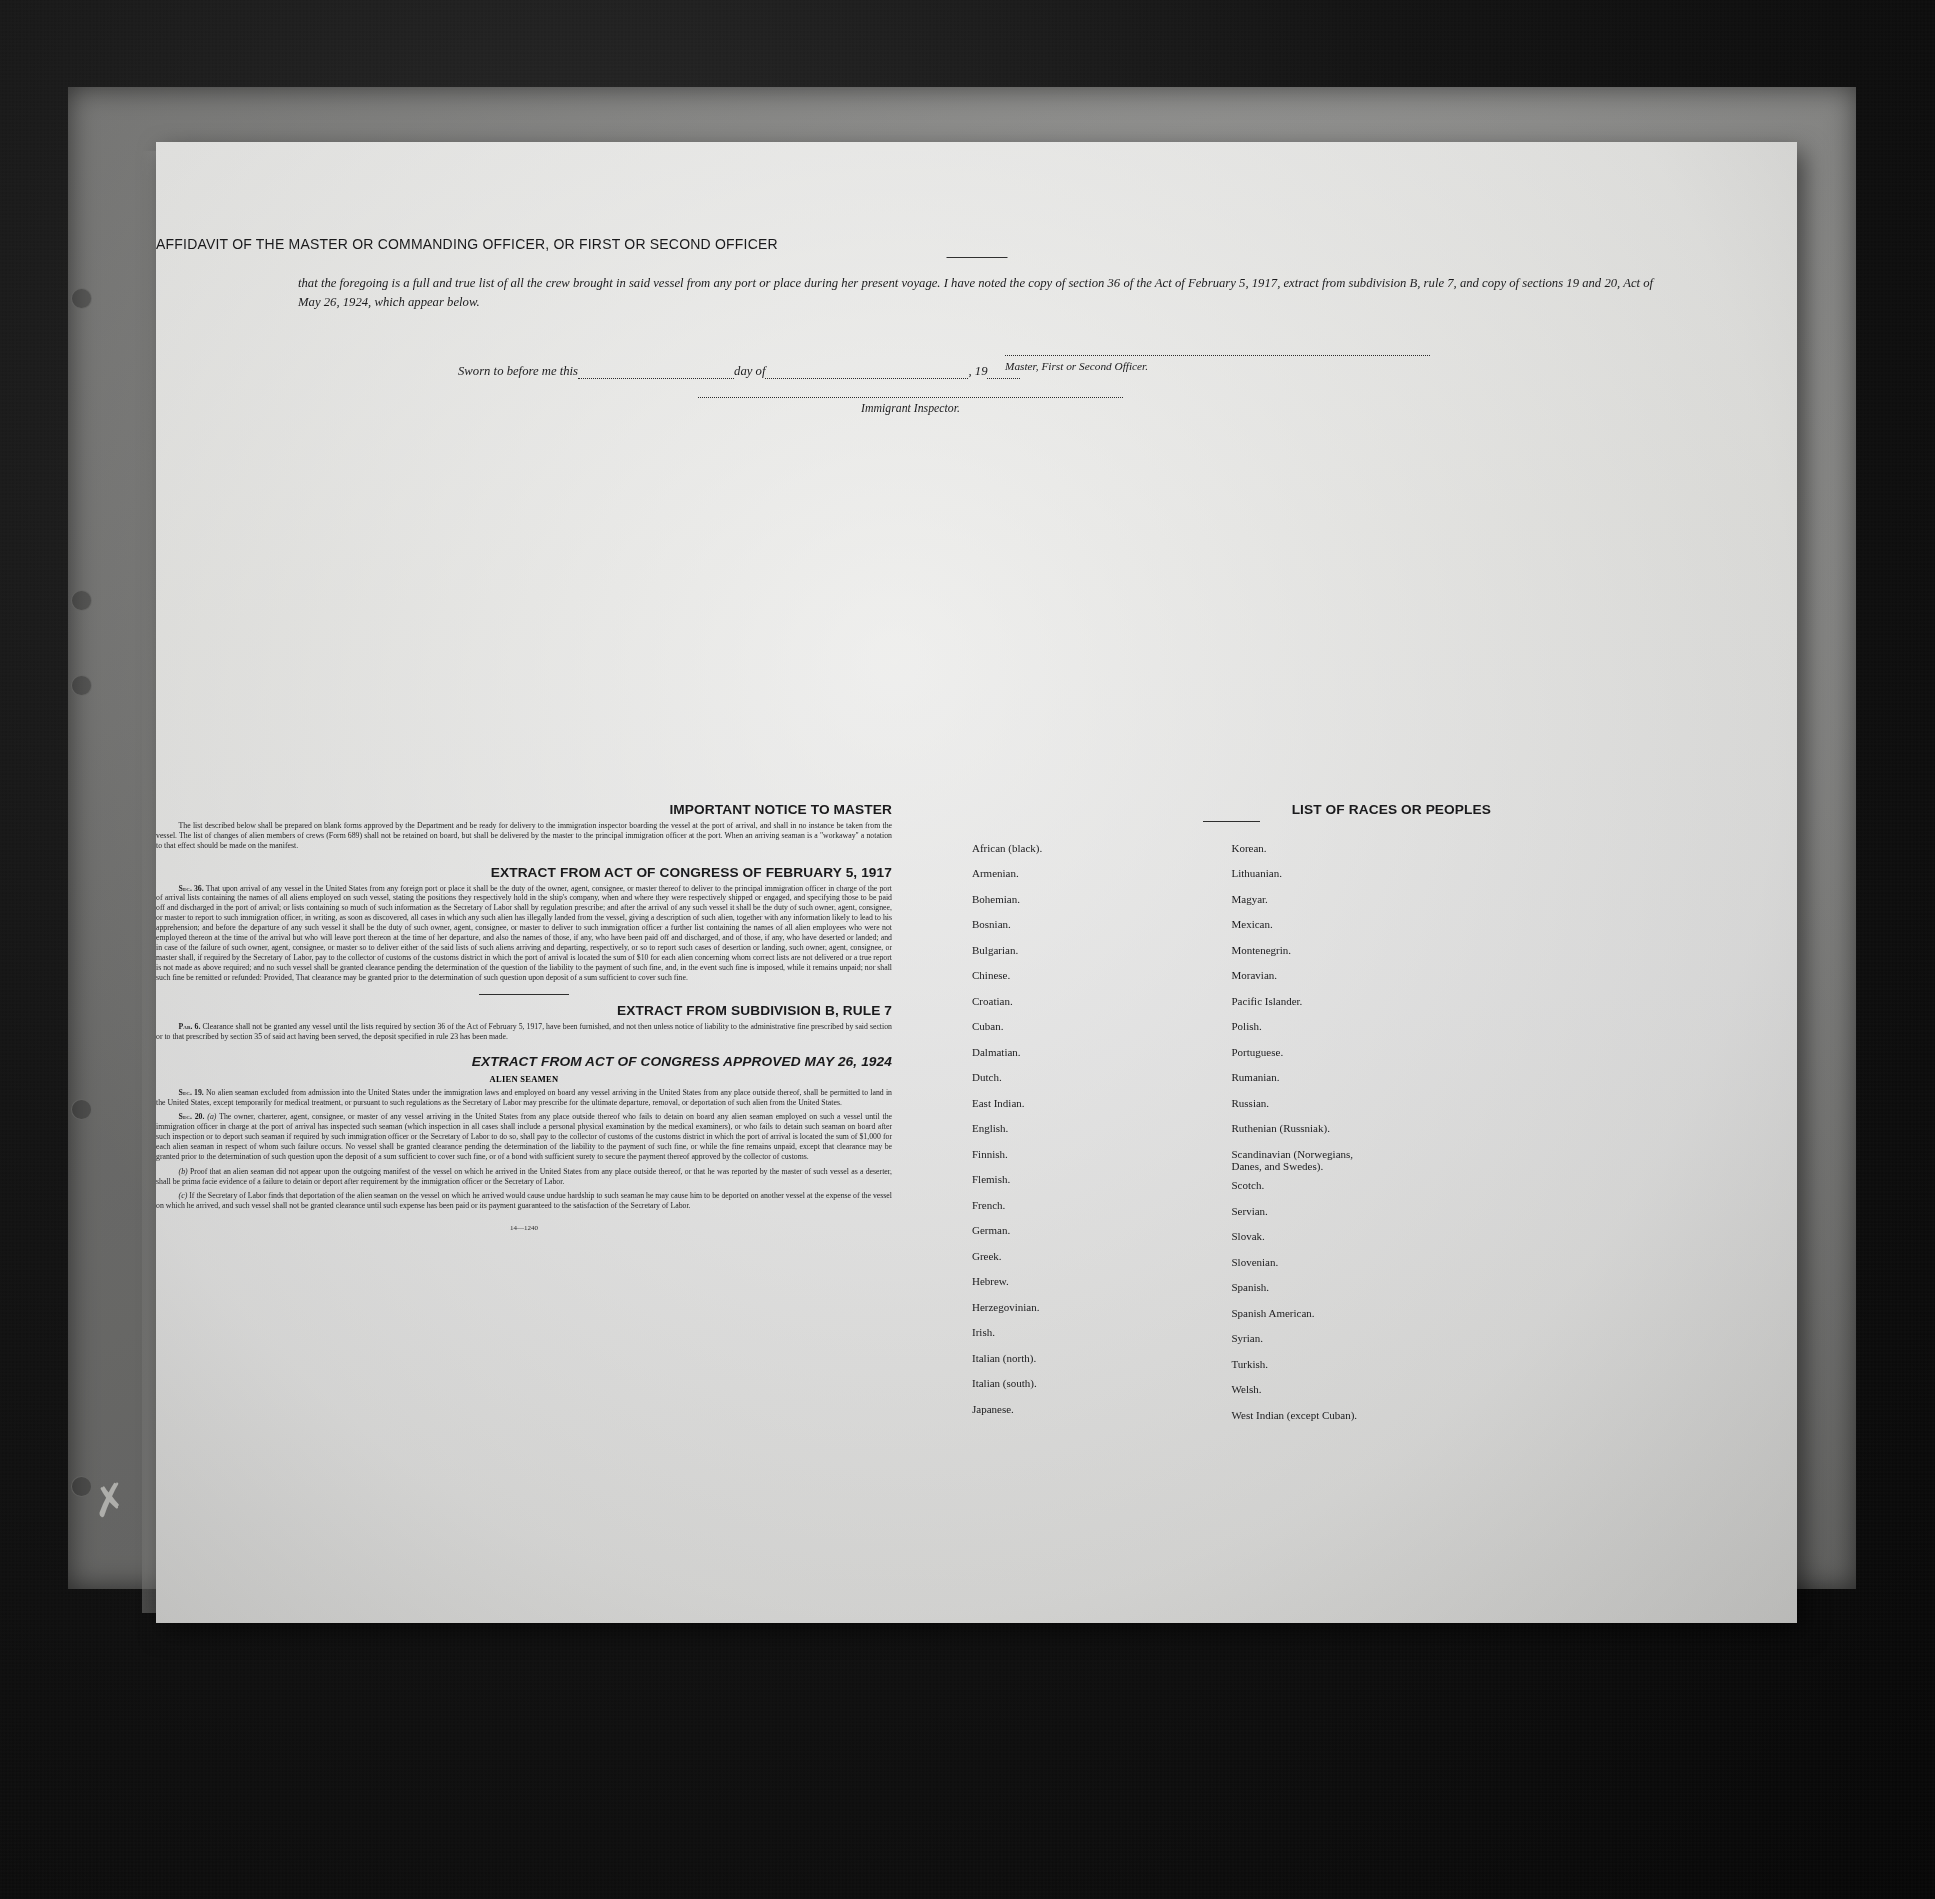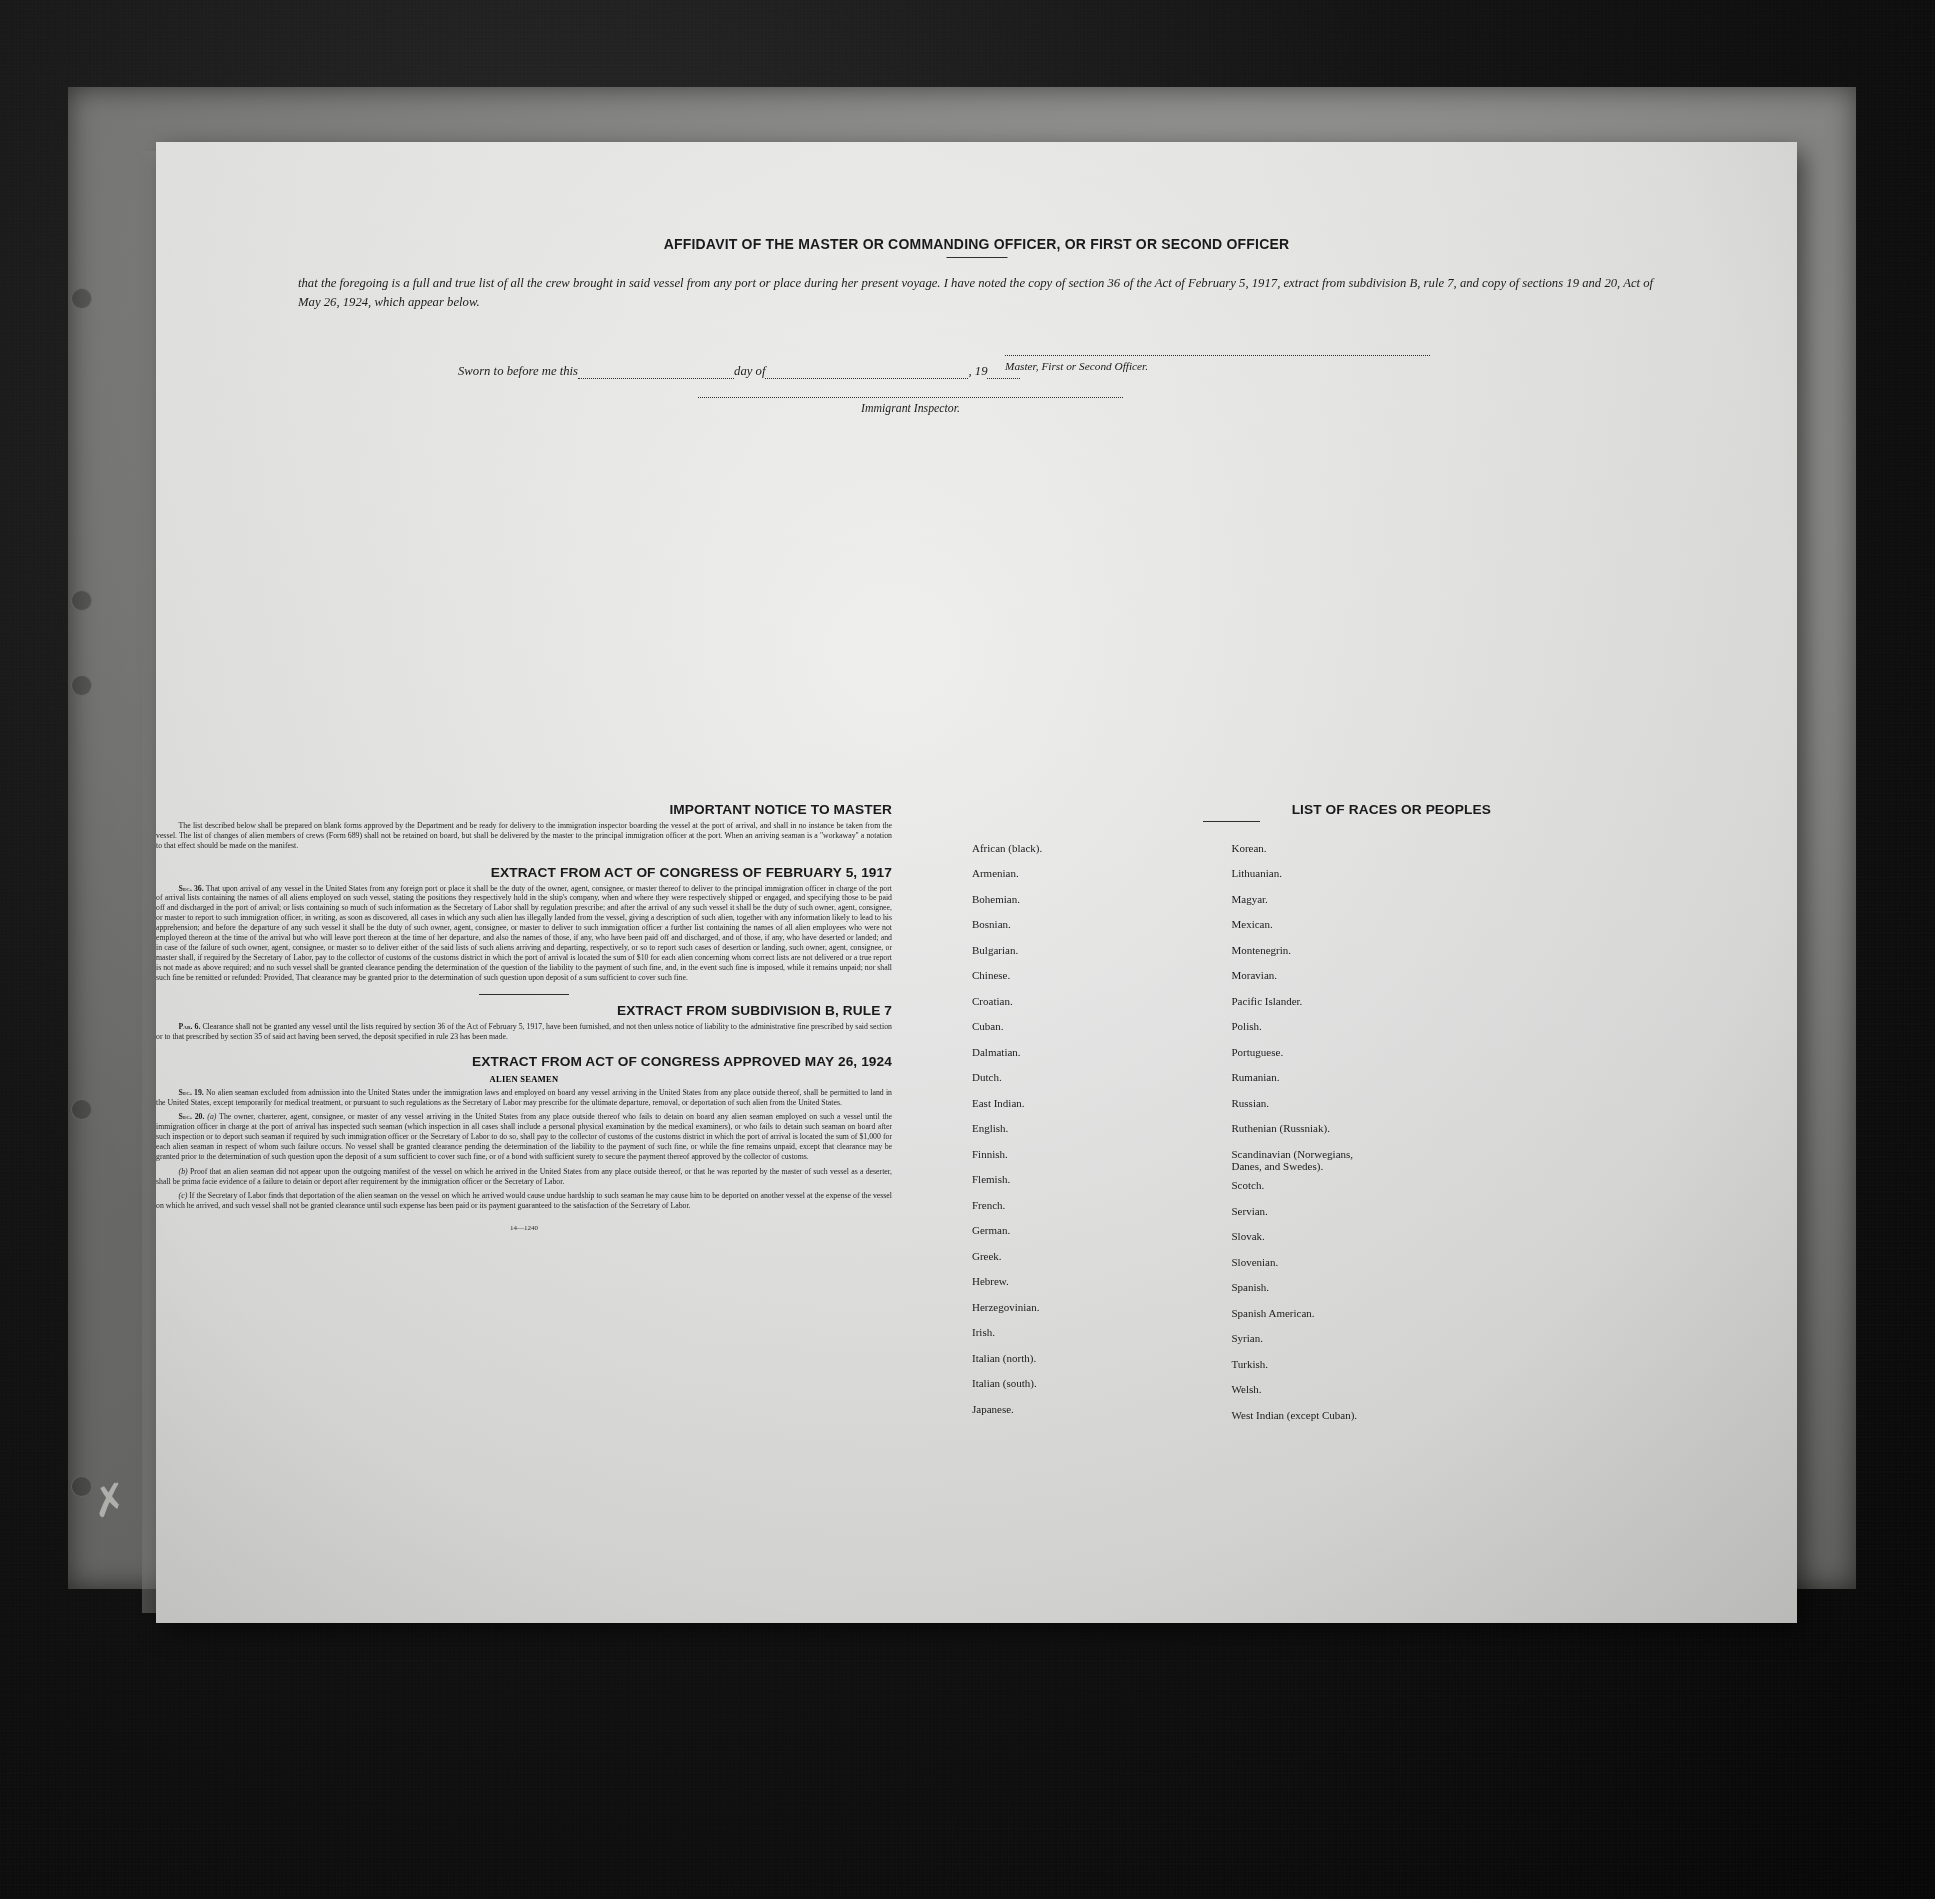--- a/index.html
+++ b/index.html
@@ -138,24 +138,23 @@
     border-radius: 50%;
     border: 1.4px solid rgba(120,120,118,0.55);
     background: rgba(30,30,28,0.35);
   }
 
   
   .aff-title {
     position: absolute;
     left: 0; right: 0;
     top: 94px;
-    text-align: center;
     font-family: "Liberation Sans", sans-serif;
     font-size: 14px;
-    font-weight: bold;
+    font-weight: normal;
     letter-spacing: 0.2px;
     color: #1a1a1c;
   }
   .aff-rule {
     position: absolute;
     left: 50%;
     transform: translateX(-50%);
     top: 115px;
     width: 61px;
     border-top: 0.9px solid #303030;
@@ -473,21 +472,21 @@
     </p>
 
     <div class="midrule"></div>
 
     <h2 class="sec-head">EXTRACT FROM SUBDIVISION B, RULE 7</h2>
     <p class="fine">
       <span class="smallcaps">Par. 6.</span>
       <span>Clearance shall not be granted any vessel until the lists required by section 36 of the Act of February 5, 1917, have been furnished, and not then unless notice of liability to the administrative fine prescribed by said section or to that prescribed by section 35 of said act having been served, the deposit specified in rule 23 has been made.</span>
     </p>
 
-    <h2 class="sec-head" style="margin-top:12.3px;">EXTRACT FROM ACT OF CONGRESS APPROVED MAY 26, 1924</h2>
+    <h2 class="sec-head" style="margin-top:12.3px;font-style:italic;">EXTRACT FROM ACT OF CONGRESS APPROVED MAY 26, 1924</h2>
     <div class="alien-seamen">ALIEN SEAMEN</div>
 
     <p class="fine">
       <span class="smallcaps">Sec. 19.</span>
       <span>No alien seaman excluded from admission into the United States under the immigration laws and employed on board any vessel arriving in the United States from any place outside thereof, shall be permitted to land in the United States, except temporarily for medical treatment, or pursuant to such regulations as the Secretary of Labor may prescribe for the ultimate departure, removal, or deportation of such alien from the United States.</span>
     </p>
 
     <p class="fine">
       <span class="smallcaps">Sec. 20.</span>
       <span style="font-style:italic;">(a)</span>

